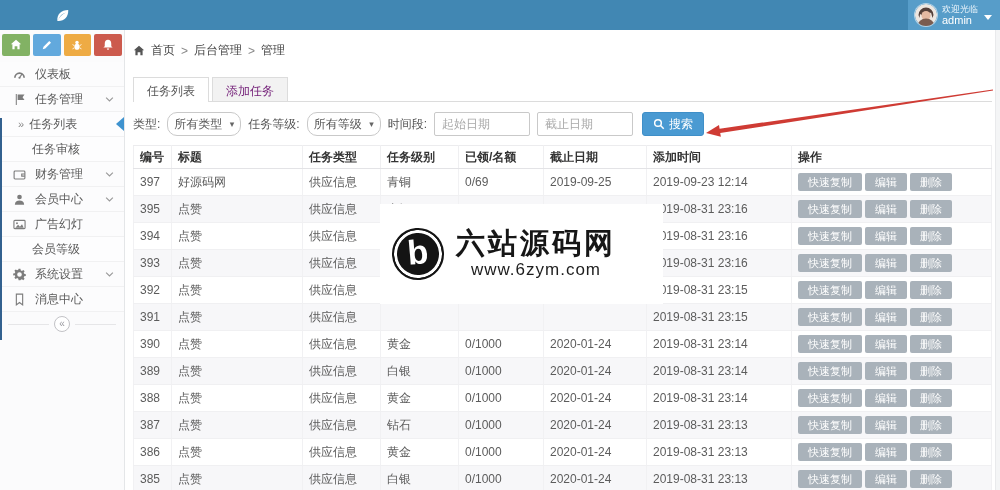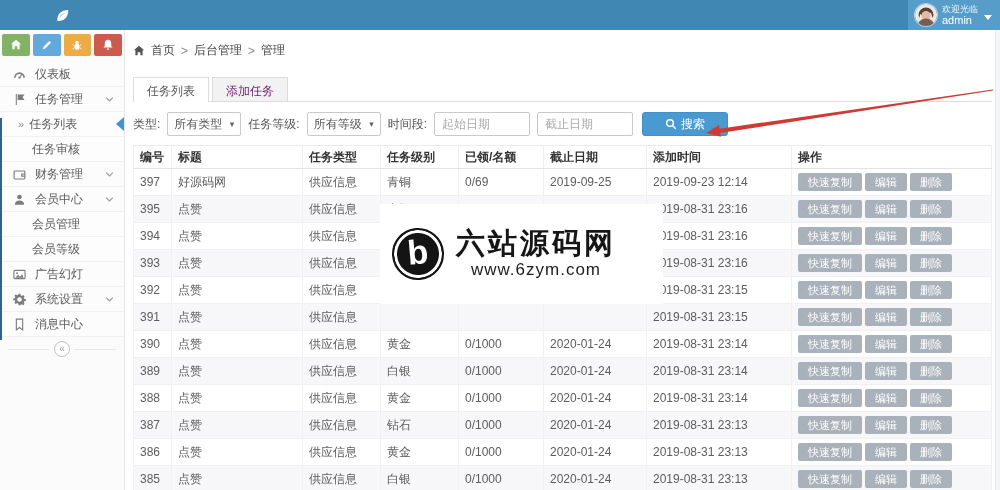--- a/index.html
+++ b/index.html
@@ -39,25 +39,25 @@
   .bc-link { cursor:pointer; }
   .bc-sep { color:#888; }
 
   .tabs { border-bottom:1px solid #dcdcdc; display:flex; height:25px; }
   .tab { font-size:12px; padding:5px 13px; border:1px solid #dcdcdc; border-bottom:none; margin-right:3px; cursor:pointer; }
   .tab.active { background:#fff; color:#555; position:relative; }
   .tab.active::after { content:""; position:absolute; left:0; right:0; bottom:-1px; height:1px; background:#fff; }
   .tab.inactive { background:#f2f2f2; color:#701a75; }
 
   .filters { display:flex; align-items:center; gap:7px; margin:10px 0 9px 0; font-size:12px; color:#555; }
-  .fselect { display:inline-flex; align-items:center; justify-content:space-between; width:74px; height:24px; border:1px solid #c9c9c9; border-radius:2px; padding:0 6px; background:#fff; color:#555; cursor:pointer; }
+  .fselect { display:inline-flex; align-items:center; justify-content:space-between; width:74px; height:24px; border:1px solid #c9c9c9; border-radius:10px; padding:0 6px; background:#fff; color:#555; cursor:pointer; }
   .fselect .scaret { color:#666; font-size:9px; }
   .dinput { width:96px; height:24px; border:1px solid #c9c9c9; border-radius:2px; padding:0 7px; font-size:12px; color:#555; font-family:inherit; }
   .dinput::placeholder { color:#a9a9a9; }
-  .searchbtn { height:24px; padding:0 22px; background:#4a9ad2; border:1px solid #3f8fc8; border-radius:3px; color:#fff; font-size:12px; display:inline-flex; align-items:center; gap:4px; cursor:pointer; margin-left:2px; }
+  .searchbtn { height:24px; padding:0 10px; background:#4a9ad2; border:1px solid #3f8fc8; border-radius:3px; color:#fff; font-size:12px; display:inline-flex; align-items:center; gap:4px; cursor:pointer; margin-left:2px; }
 
   table.task-table { width:100%; border-collapse:collapse; font-size:12px; table-layout:fixed; }
   .task-table th { text-align:left; font-weight:bold; color:#333; padding:4px 6px; line-height:14px;
      border-top:1px solid #ececee; border-bottom:1px solid #e3e3e6; border-right:1px solid #efeff1; border-left:1px solid #efeff1; background:#fff; }
   .task-table td { color:#5c5c5c; padding:4px 6px; line-height:14px; border-bottom:1px solid #f0f0f2; border-right:1px solid #f1f1f3; border-left:1px solid #f1f1f3; overflow:hidden; white-space:nowrap; }
   .task-table tbody tr:nth-child(even) { background:#f7f7f9; }
   .abtn { display:inline-block; background:#a9b2ba; color:#fff; font-size:11px; padding:2px 10px; border-radius:2px; margin-right:3px; cursor:pointer; white-space:nowrap; }
 
   
   .watermark { position:absolute; left:380px; top:204px; width:283px; height:100px; background:#fff; z-index:40; display:flex; align-items:center; padding-left:12px; gap:12px; }
@@ -190,35 +190,32 @@
               <path d="M2 12.6c0-2.9 2.2-4.4 5-4.4s5 1.5 5 4.4z" fill="currentColor"></path>
             </svg>
           </span>
           <span class="mlabel">会员中心</span>
           <span class="mchev">
             <svg width="9" height="7" viewBox="0 0 12 9">
               <path d="M1.5 2l4.5 4.5L10.5 2" fill="none" stroke="currentColor" stroke-width="1.6"></path>
             </svg>
           </span>
         </div>
-        <div class="mitem sub">
-          <span class="mlabel">会员管理</span>
-        </div>
-        <div class="mitem sub">
-          <span class="mlabel">会员等级</span>
-        </div>
         <div class="mitem">
           <span class="micon">
             <svg width="13" height="13" viewBox="0 0 14 14">
               <rect x="1" y="2.5" width="12" height="9" rx="1" fill="none" stroke="currentColor" stroke-width="1.2"></rect>
               <circle cx="4.3" cy="5.7" r="1" fill="currentColor"></circle>
               <path d="M2.5 10.4l3-3 2 2 2.2-2.6 1.8 3.6z" fill="currentColor"></path>
             </svg>
           </span>
           <span class="mlabel">广告幻灯</span>
+        </div>
+        <div class="mitem sub">
+          <span class="mlabel">会员等级</span>
         </div>
         <div class="mitem">
           <span class="micon">
             <svg width="13" height="13" viewBox="0 0 14 14">
               <path fill="currentColor" fill-rule="evenodd" d="M6 .8h2l.3 1.7 1.3.6 1.5-1 1.4 1.5-1 1.4.6 1.3 1.7.3v2l-1.7.3-.6 1.3 1 1.5-1.4 1.4-1.5-1-1.3.6L8 13.2H6l-.3-1.7-1.3-.6-1.5 1-1.4-1.4 1-1.5-.6-1.3L.2 8V6l1.7-.3.6-1.3-1-1.5L2.9 1.5l1.5 1 1.3-.6zm1 3.7A2.5 2.5 0 1 0 7 9.5 2.5 2.5 0 0 0 7 4.5z"></path>
             </svg>
           </span>
           <span class="mlabel">系统设置</span>
           <span class="mchev">
             <svg width="9" height="7" viewBox="0 0 12 9">

